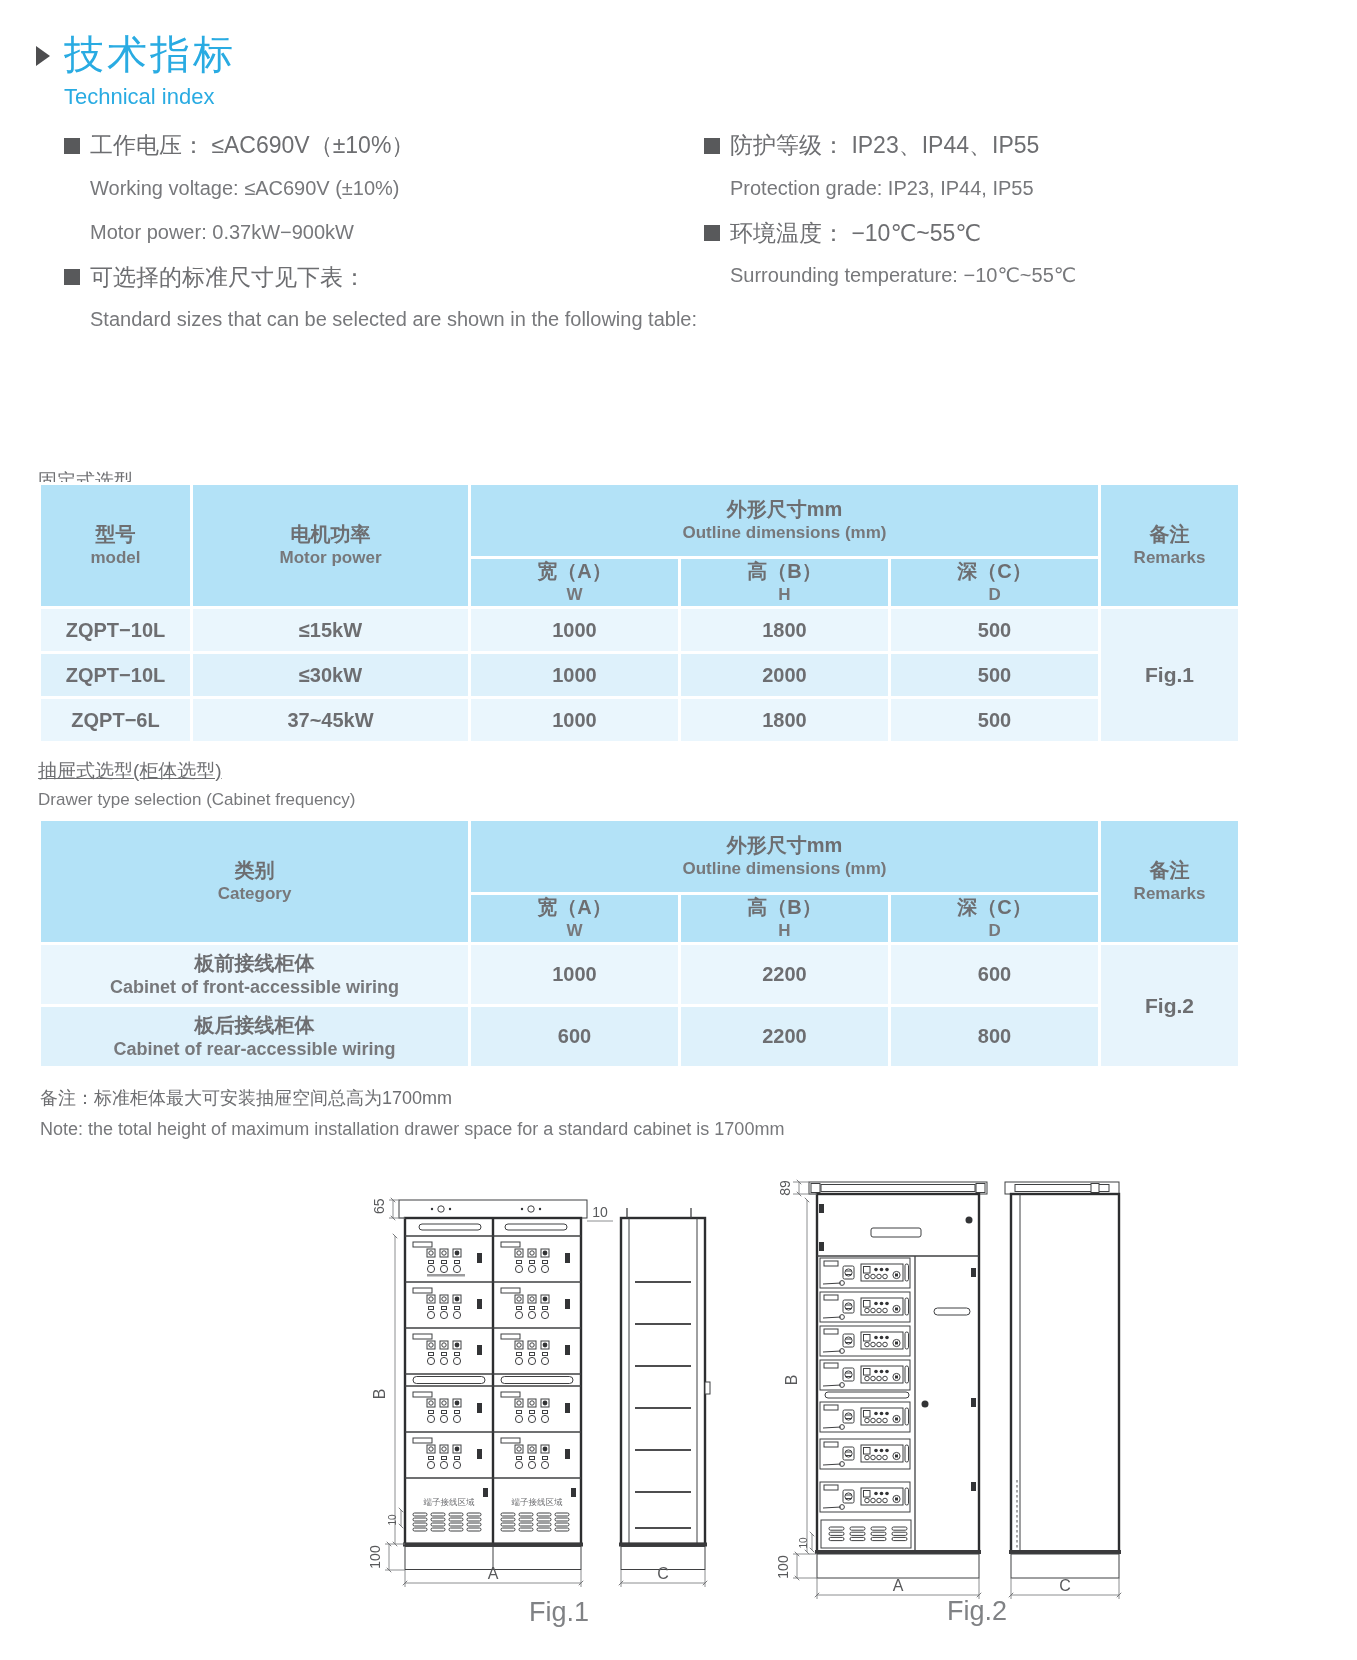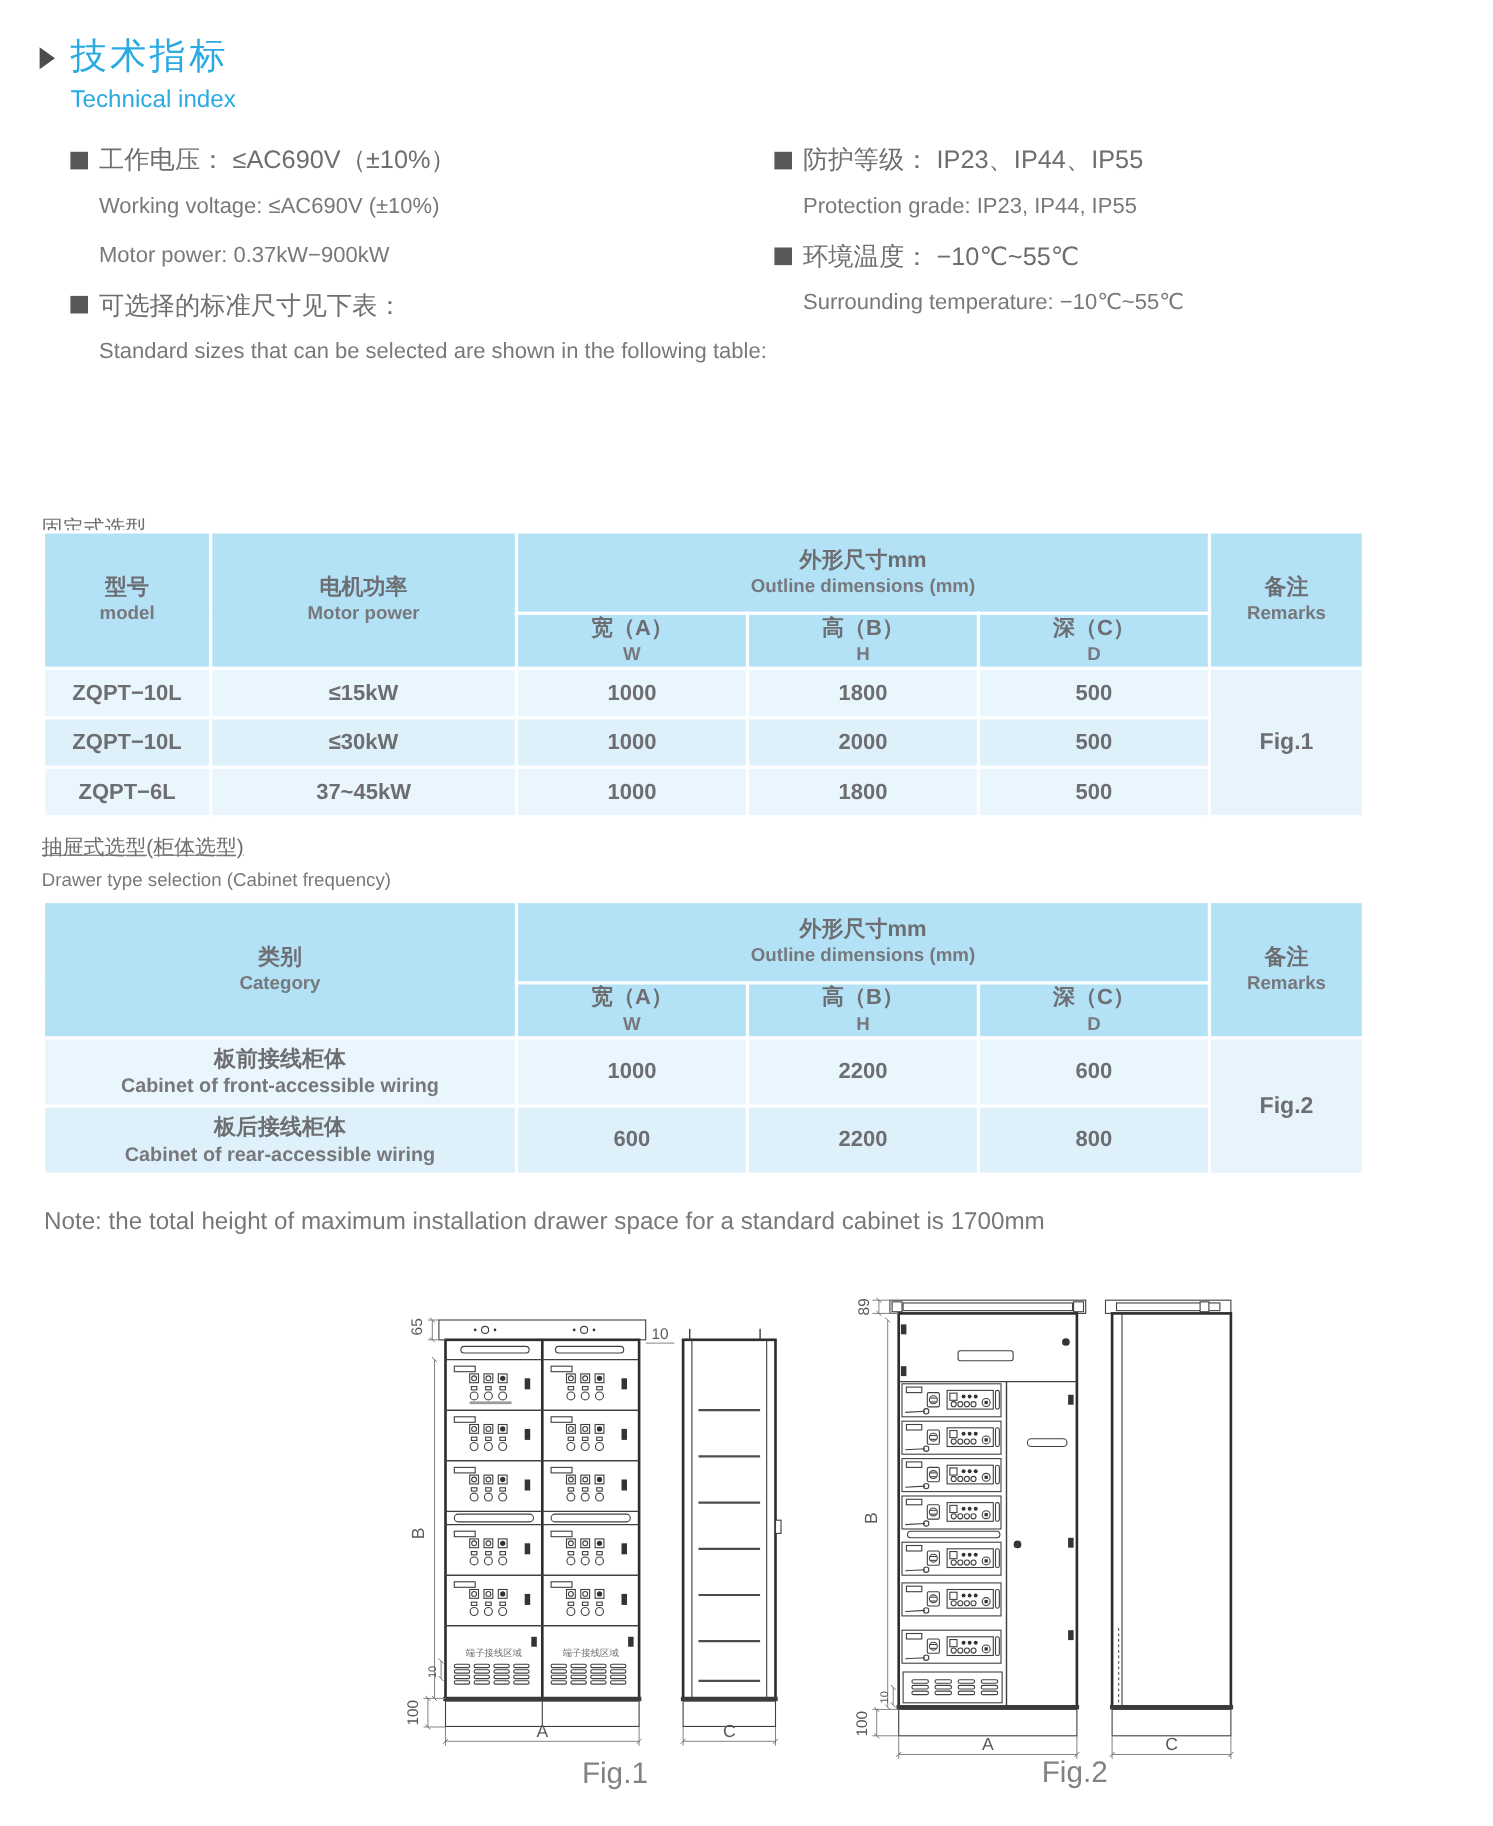--- a/index.html
+++ b/index.html
@@ -6,21 +6,21 @@
   body{
     width:1357px;height:1660px;position:relative;background:#ffffff;
     font-family:"Liberation Sans","DejaVu Sans",sans-serif;
     color:#6d6e71;overflow:hidden;
   }
   
   .hdr{position:absolute;left:36px;top:34px;}
   .hdr-row{display:flex;align-items:center;}
   .tri{width:0;height:0;border-top:10px solid transparent;border-bottom:10px solid transparent;
        border-left:14px solid #4d4d4f;margin-right:14px;margin-top:4px;}
-  .title-zh{font-size:33px;color:#29abe2;letter-spacing:3px;line-height:1;}
+  .title-zh{font-size:40px;color:#29abe2;letter-spacing:3px;line-height:1;}
   .title-en{font-size:22px;color:#29abe2;margin:12px 0 0 28px;line-height:1;}
   
   .specs{position:absolute;top:132px;}
   .specs.left{left:64px;}
   .specs.right{left:704px;}
   .spec-zh{font-size:23px;color:#6d6e71;display:flex;align-items:center;line-height:1.2;}
   .bullet{width:16px;height:16px;background:#58595b;display:inline-block;margin-right:10px;flex:0 0 16px;}
   .spec-en{font-size:20px;color:#77787b;margin:16px 0 20px 26px;line-height:1.2;}
   .spec-item.gap{margin-top:14px;}
   
@@ -38,21 +38,21 @@
   .row-b{background:#def1fb;}
   .remark-cell{background:#e7f4fc;font-size:21px;color:#77787b;}
   .zh20{font-size:20px;line-height:1.25;}
   .en17{font-size:17px;color:#77787b;line-height:1.25;}
   .val{font-size:20px;color:#77787b;}
   .cat-zh{font-size:20px;line-height:1.3;}
   .cat-en{font-size:18px;color:#77787b;line-height:1.3;}
   
   .note{position:absolute;left:40px;top:1088px;}
   .note-zh{font-size:18px;color:#6d6e71;line-height:1.2;}
-  .note-en{font-size:22px;color:#77787b;margin-top:9px;line-height:1.2;}
+  .note-en{font-size:18px;color:#77787b;margin-top:9px;line-height:1.2;}
   
   svg.fig{position:absolute;overflow:visible;}
   .o{fill:#ffffff;stroke:#3f4042;stroke-width:1;}
   .o2{fill:none;stroke:#2d2e30;stroke-width:2.4;}
   .thin{fill:none;stroke:#3f4042;stroke-width:1;}
   .thin13{fill:none;stroke:#3f4042;stroke-width:1.3;}
   .slat{stroke:#4d4d4f;stroke-width:2;}
   .fillD{fill:#333436;stroke:none;}
   .dark{fill:#3a3a3c;}
   .dim{stroke:#808285;stroke-width:0.9;fill:none;}
@@ -242,20 +242,21 @@
       <div class="cat-en">Cabinet of rear-accessible wiring</div>
     </td>
     <td class="row-b val">600</td>
     <td class="row-b val">2200</td>
     <td class="row-b val">800</td>
   </tr>
 </tbody>
   </table>
 
 <div class="note">
+  <div class="note-zh">备注：标准柜体最大可安装抽屉空间总高为1700mm</div>
   <div class="note-en">Note: the total height of maximum installation drawer space for a standard cabinet is 1700mm</div>
 </div>
 
 <svg class="fig" style="left:345px;top:1172px;" width="380" height="460" viewBox="0 0 380 460">
   <defs>
     <marker id="f1t" markerWidth="7" markerHeight="7" refX="3.5" refY="3.5" orient="auto">
       <path d="M1 6 L6 1" stroke="#6d6e71" stroke-width="1" fill="none"></path>
     </marker>
     <g id="unit1">
       <rect x="6" y="6" width="19" height="5" class="o"></rect>

